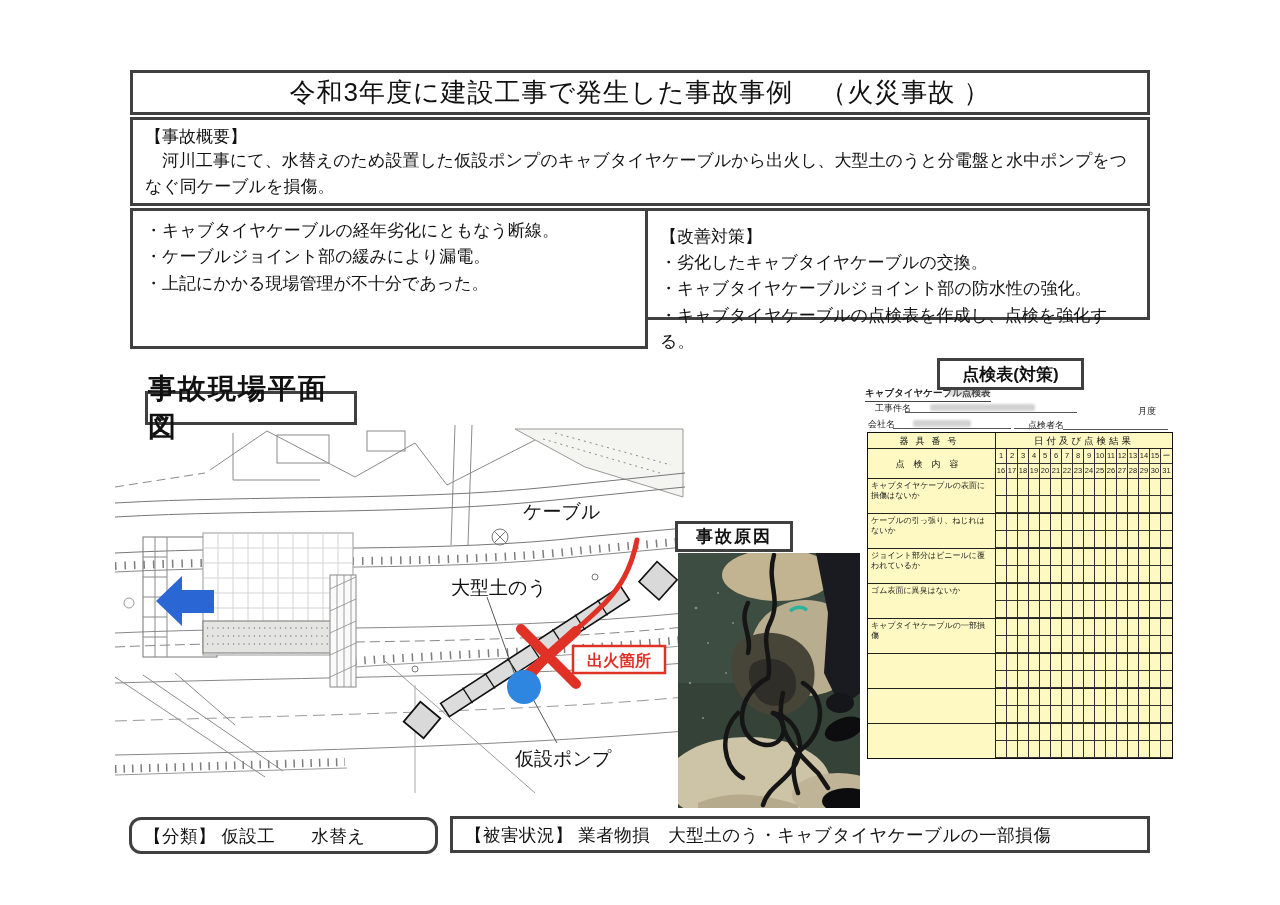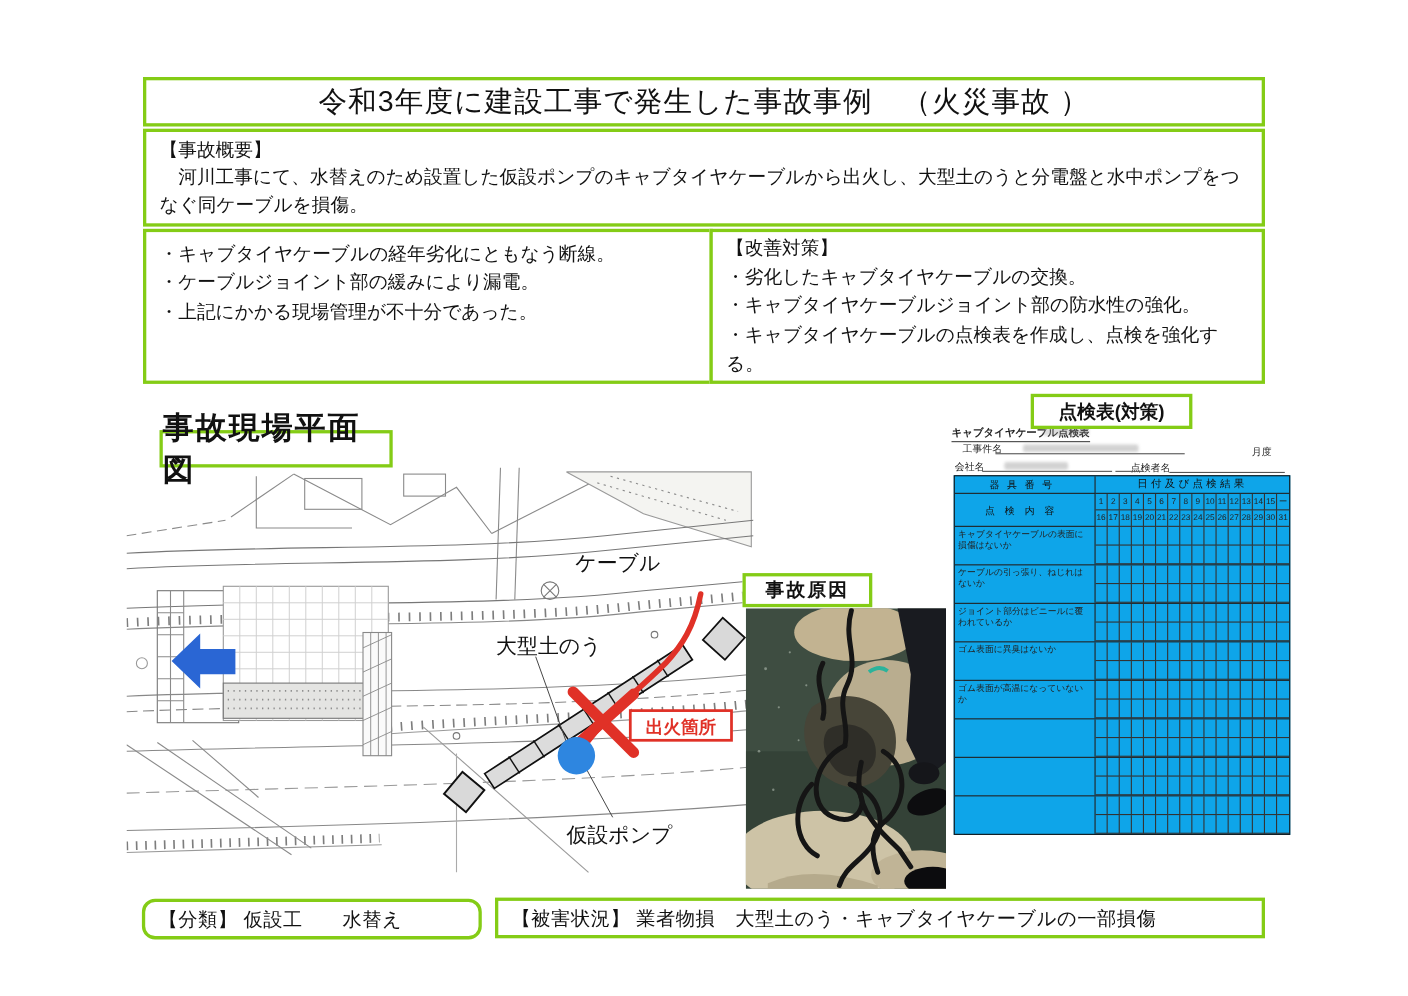--- a/index.html
+++ b/index.html
@@ -2,32 +2,32 @@
 <html><head>
 <meta charset="utf-8">
 <style>
   html,body{margin:0;padding:0;}
   body{
     width:1280px;height:905px;position:relative;background:#ffffff;
     font-family:"Liberation Sans","DejaVu Sans",sans-serif;color:#111;
     overflow:hidden;
   }
   .abs{position:absolute;box-sizing:border-box;}
-  .bbox{border:3px solid #84cc16;background:#fff;}
+  .bbox{border:3px solid #404040;background:#fff;}
 
   
   #title-box{left:130px;top:70px;width:1020px;height:45px;display:flex;align-items:center;justify-content:center;}
   #title-box .t{font-size:26px;font-weight:500;letter-spacing:1px;}
 
   #overview-box{left:130px;top:117px;width:1020px;height:89px;padding:5px 12px;}
   #overview-box .hd{font-size:17px;}
   #overview-box .bd{font-size:17px;line-height:1.55;}
 
   #cause-box{left:130px;top:208px;width:518px;height:141px;padding:7px 12px;}
-  #measures-box{left:645px;top:208px;width:505px;height:141px;padding:3px 12px;}
+  #measures-box{left:645px;top:208px;width:505px;height:112px;padding:14px 12px;}
   .sec-hd{font-size:17px;margin-bottom:2px;}
   .sec-li{font-size:17px;line-height:1.55;}
 
   
   #plan-label{left:145px;top:391px;width:212px;height:34px;display:flex;align-items:center;justify-content:center;}
   #plan-label .t{font-size:28px;font-weight:600;letter-spacing:2px;}
   #plan-svg{left:115px;top:425px;width:570px;height:370px;}
 
   
   #damage-label{left:675px;top:521px;width:118px;height:31px;display:flex;align-items:center;justify-content:center;z-index:5;}
@@ -46,21 +46,21 @@
   .uline{border-bottom:1px solid #555;height:1px;}
   #ul-project{left:905px;top:412px;width:172px;}
   #ul-company{left:893px;top:428px;width:118px;}
   #ul-company2{left:1014px;top:428px;width:26px;}
   #ul-inspector{left:1063px;top:429px;width:105px;}
   .smudge{background:#9d9d9d;opacity:.45;filter:blur(1.3px);border-radius:2px;}
   #sm1{left:930px;top:404px;width:105px;height:7px;}
   #sm2{left:913px;top:420px;width:58px;height:7px;}
   #sm3{left:948px;top:388px;width:42px;height:8px;opacity:.35;}
 
-  #insp-table{left:867px;top:432px;border:1.5px solid #111;background:#0ea5e9;}
+  #insp-table{left:867px;top:432px;border:1.5px solid #111;background:#fef9c3;}
   .trow{display:flex;}
   .cdesc{width:128px;border-right:1.2px solid #222;box-sizing:border-box;}
   .hdr-eq{height:16px;font-size:9px;letter-spacing:7px;text-align:center;line-height:16px;border-bottom:1px solid #222;}
   .hdr-date{width:176px;height:16px;font-size:9.5px;letter-spacing:3px;text-align:center;line-height:16px;border-bottom:1px solid #222;box-sizing:border-box;}
   .hdr-content{height:30px;font-size:9px;letter-spacing:9px;text-align:center;line-height:30px;border-bottom:1px solid #222;}
   .dcol{display:flex;flex-direction:column;}
   .days{display:flex;}
   .day{width:11px;box-sizing:border-box;border-right:1px solid #333;border-bottom:1px solid #333;
        font-size:7.5px;text-align:center;color:#222;}
   .days .day:last-child{border-right:none;}
@@ -478,21 +478,21 @@
           <div class="day"></div>
           <div class="day"></div>
           <div class="day"></div>
           <div class="day"></div>
           <div class="day"></div>
           <div class="day"></div>
         </div>
       </div>
     </div>
     <div class="trow body-row">
-      <div class="cdesc item-desc">ゴム表面が高温になっていないか</div>
+      <div class="cdesc item-desc">キャブタイヤケーブルの一部損傷</div>
       <div class="dcol">
         <div class="days brow">
           <div class="day"></div>
           <div class="day"></div>
           <div class="day"></div>
           <div class="day"></div>
           <div class="day"></div>
           <div class="day"></div>
           <div class="day"></div>
           <div class="day"></div>

